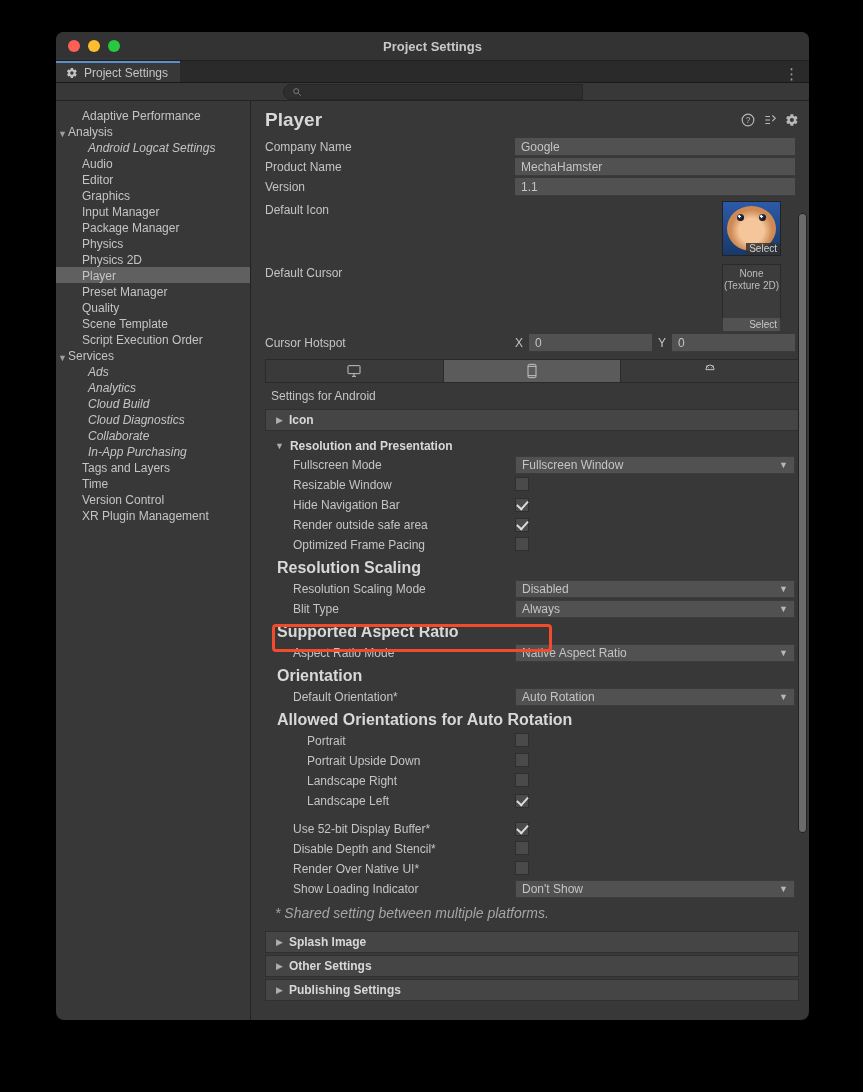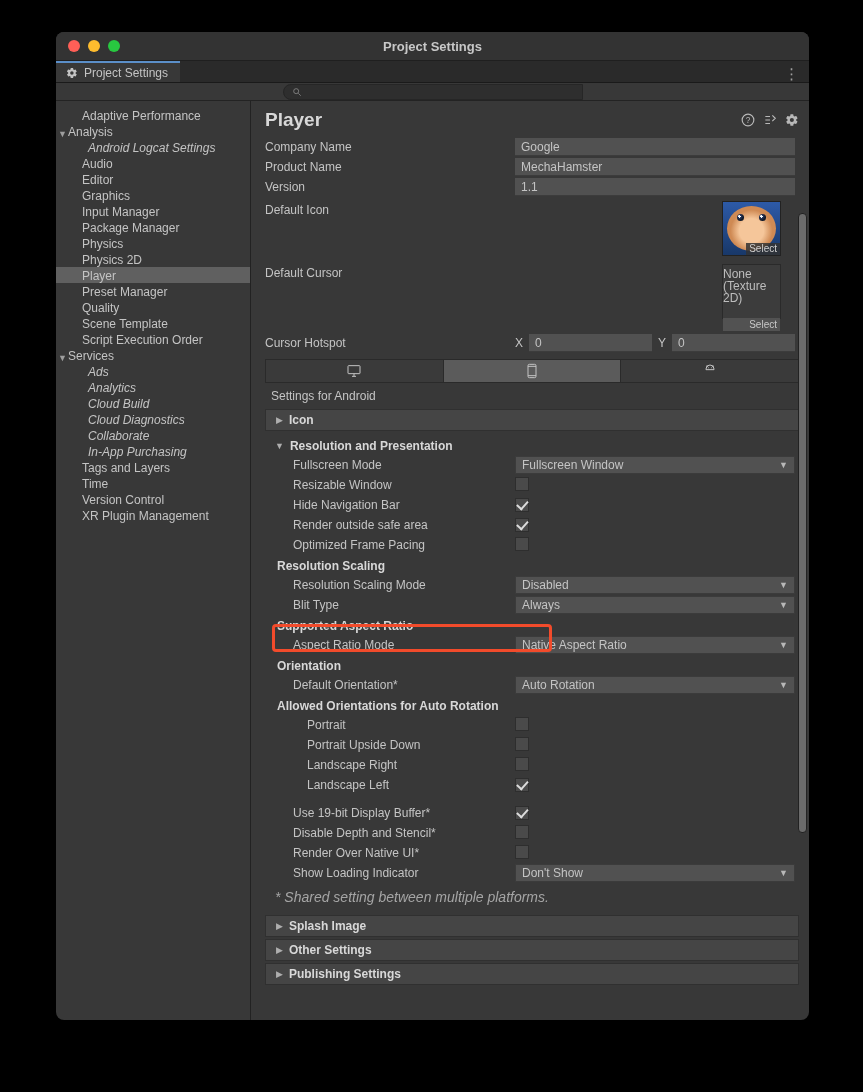--- a/index.html
+++ b/index.html
@@ -64,34 +64,34 @@
   .xy{display:flex;gap:6px;align-items:center;}
   .xy .l{color:var(--text);font-size:12px;}
   .xy input{flex:1;}
   
   .iconrow{display:flex;padding:4px 14px;align-items:flex-start;}
   .iconrow .lbl{flex:0 0 250px;font-size:12px;color:var(--text);padding-top:2px;}
   .iconslot{width:73px;margin-left:auto;}
   .thumb{width:59px;height:55px;background:linear-gradient(180deg,#2d5aa8,#183869);position:relative;border:1px solid #222;}
   .thumb .selbtn{position:absolute;bottom:0;right:0;font-size:10px;color:#d0d0d0;background:rgba(50,50,50,.85);padding:0 3px;line-height:12px;}
   .emptythumb{width:59px;height:55px;background:#3c3c3c;border:1px solid #2a2a2a;position:relative;}
-  .emptythumb .caption{font-size:12px;color:#bdbdbd;text-align:left;line-height:12px;padding-top:3px;}
+  .emptythumb .caption{font-size:10px;color:#bdbdbd;text-align:center;line-height:12px;padding-top:3px;}
   .emptythumb .selbtn{position:absolute;bottom:-13px;right:0;font-size:10px;color:#c8c8c8;background:#525252;width:100%;text-align:right;padding:0 3px;line-height:13px;}
   
   .ptabs{display:flex;height:24px;margin:6px 10px 0 14px;background:#3a3a3a;border:1px solid #2a2a2a;}
   .ptab{flex:1;display:flex;align-items:center;justify-content:center;border-right:1px solid #2a2a2a;}
   .ptab:last-child{border-right:none;}
   .ptab.sel{background:var(--tab-active);}
   .ptab svg{width:16px;height:16px;fill:#c4c4c4;}
   .settingsfor{padding:6px 14px 4px 20px;font-size:12px;color:var(--text);}
   
   .secbar{margin:2px 10px 0 14px;height:22px;background:#454545;border:1px solid #303030;display:flex;align-items:center;padding-left:10px;gap:6px;font-size:12px;color:var(--text-bright);}
   .secbar .tri{font-size:9px;color:#aeaeae;}
   .secbar.open{background:transparent;border:none;margin-top:6px;height:18px;font-weight:700;}
-  .subhdr{padding:4px 14px 2px 26px;font-size:12px;font-weight:700;color:var(--text-bright);}
+  .subhdr{padding:4px 14px 2px 26px;font-size:16px;font-weight:700;color:var(--text-bright);}
   
   .cb{width:14px;height:14px;background:#4a4a4a;border:1px solid #2e2e2e;display:inline-flex;align-items:center;justify-content:center;}
   .cb.checked::after{content:"";width:9px;height:5px;border-left:2px solid #dcdcdc;border-bottom:2px solid #dcdcdc;transform:rotate(-48deg) translate(1px,-1px);}
   
   .dd{width:100%;height:18px;background:#515151;border:1px solid #3b3b3b;display:flex;align-items:center;justify-content:space-between;padding:0 6px;font-size:12px;color:var(--text);}
   .dd .caret{font-size:9px;color:#b8b8b8;}
   
   .hl{position:absolute;border:3px solid var(--highlight);border-radius:4px;pointer-events:none;}
   
   .foot{padding:6px 14px 8px 24px;font-size:14px;color:#a5a5a5;font-style:italic;}
@@ -407,21 +407,21 @@
                 <div class="lbl i3">Landscape Right</div>
                 <div class="val"><span class="cb"></span></div>
               </div>
         <div class="row">
                 <div class="lbl i3">Landscape Left</div>
                 <div class="val"><span class="cb checked"></span></div>
               </div>
 
         <div style="height:8px"></div>
         <div class="row">
-                <div class="lbl i2">Use 19-bit Display Buffer*</div>
+                <div class="lbl i2">Use 52-bit Display Buffer*</div>
                 <div class="val"><span class="cb checked"></span></div>
               </div>
         <div class="row">
                 <div class="lbl i2">Disable Depth and Stencil*</div>
                 <div class="val"><span class="cb"></span></div>
               </div>
         <div class="row">
                 <div class="lbl i2">Render Over Native UI*</div>
                 <div class="val"><span class="cb"></span></div>
               </div>

